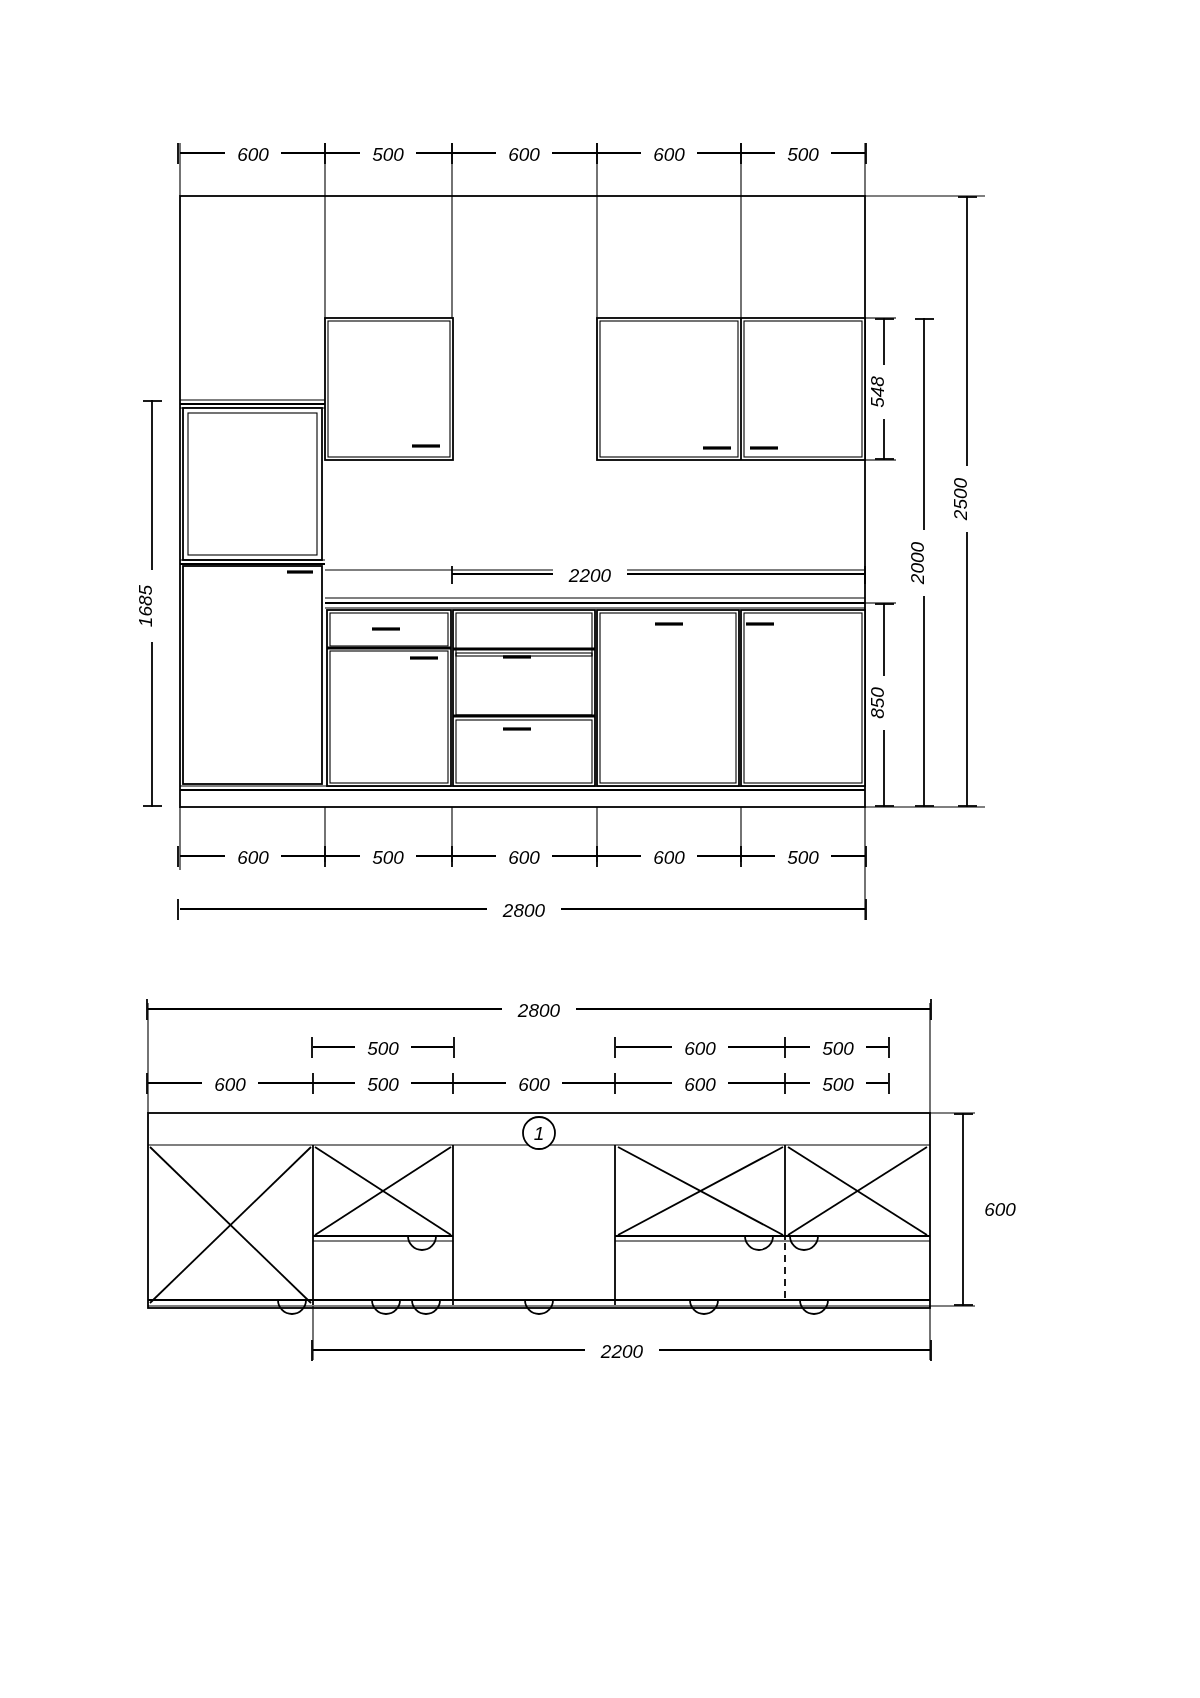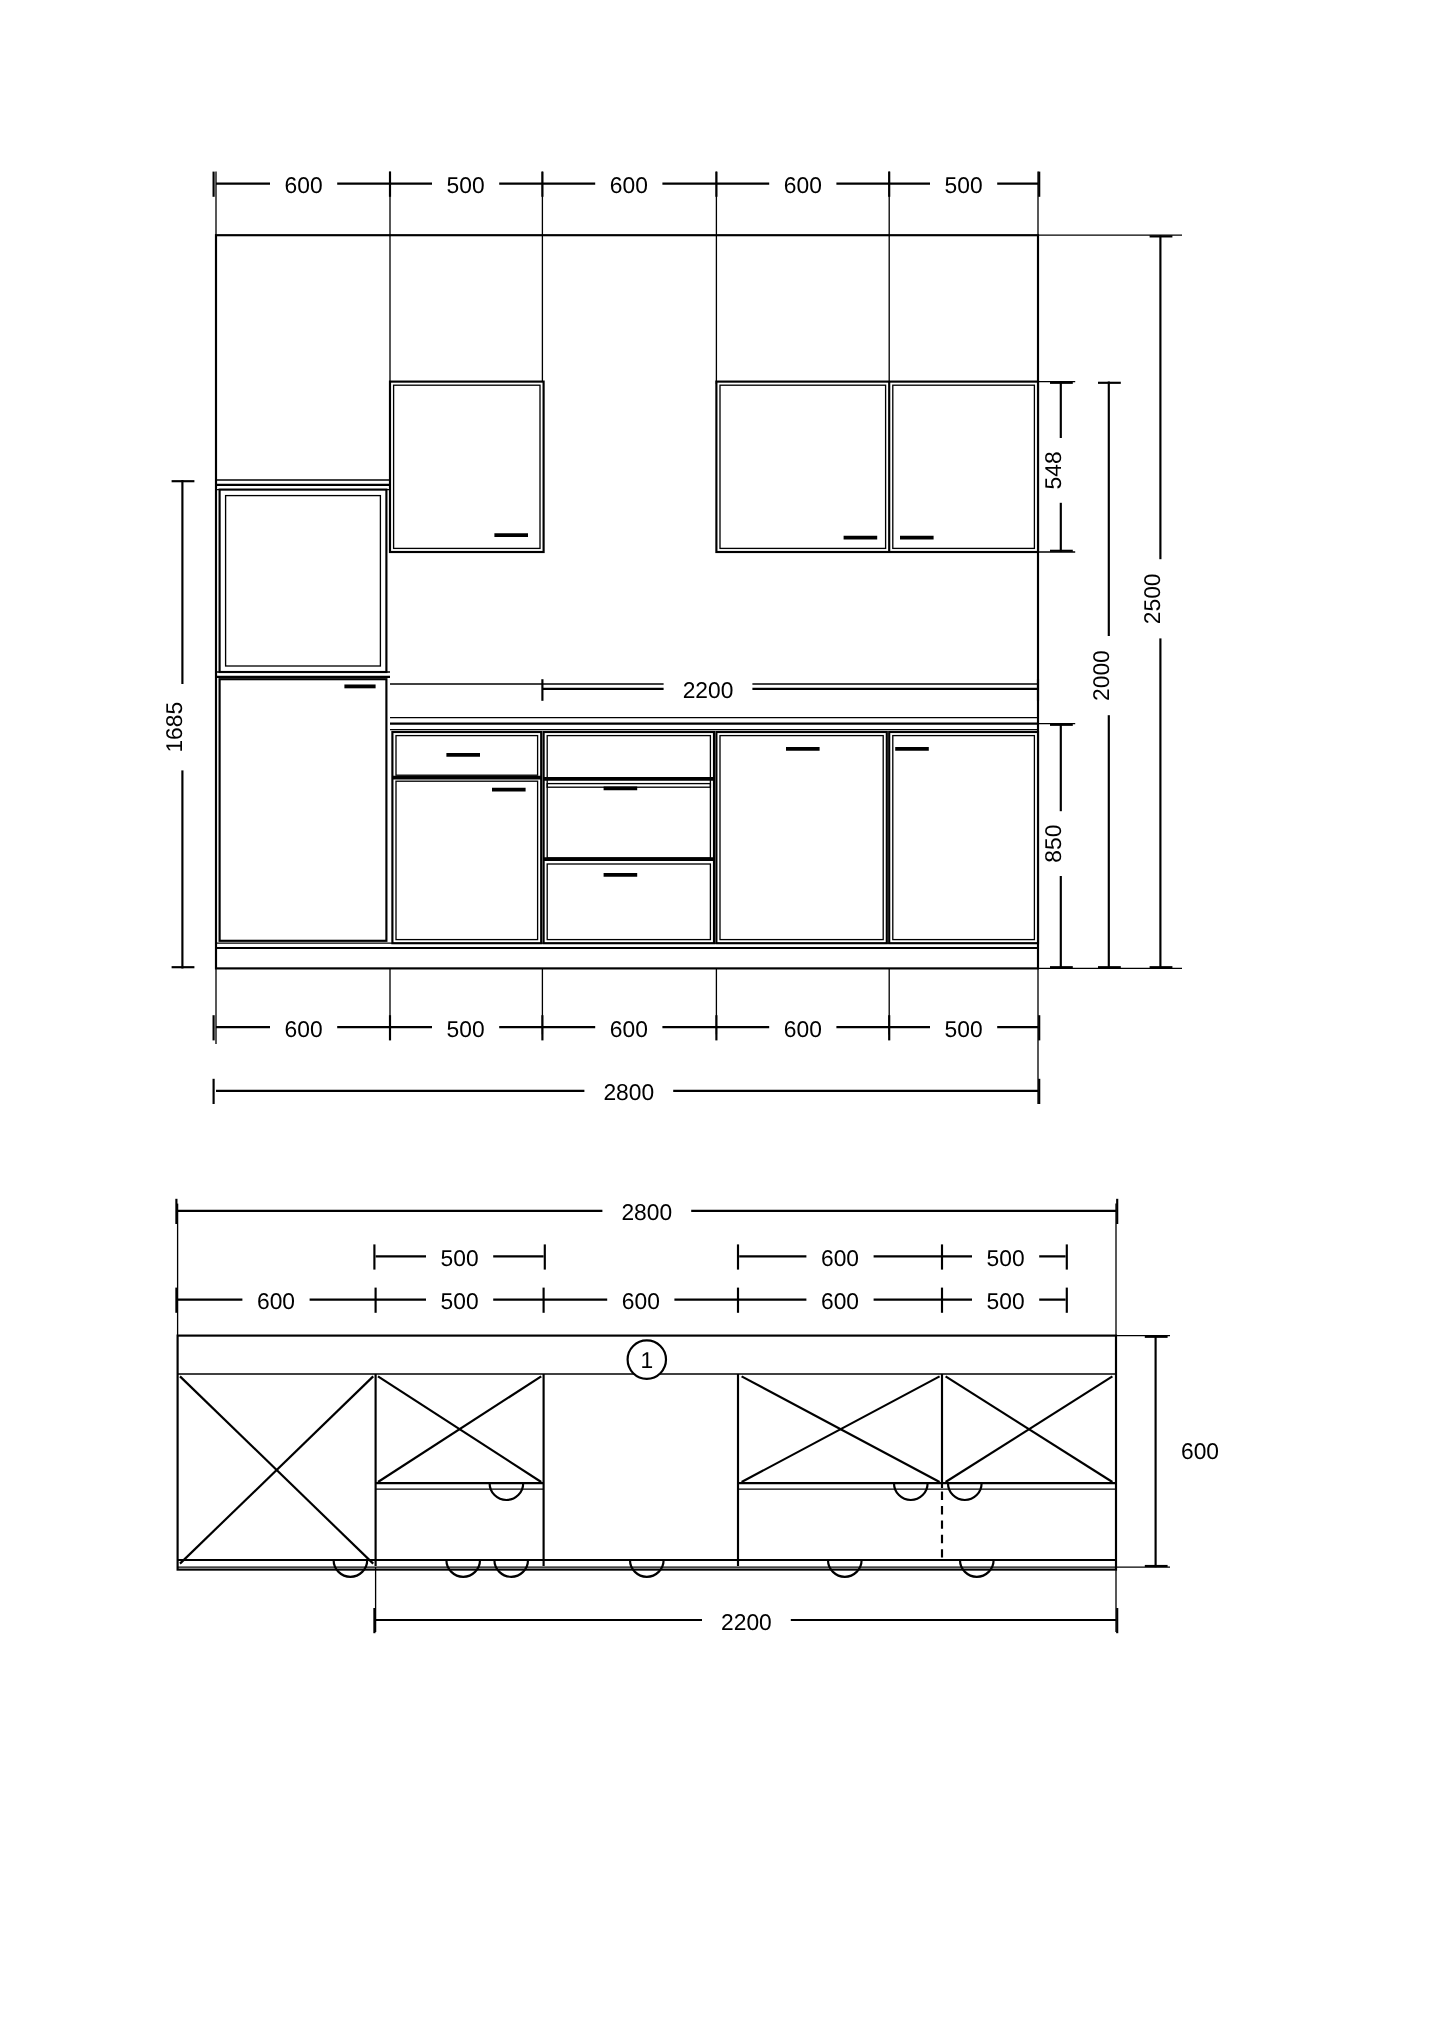--- a/index.html
+++ b/index.html
@@ -1,17 +1,17 @@
 <!DOCTYPE html>
 <html><head>
 <meta charset="utf-8">
 <style>
   html,body{margin:0;padding:0;background:#ffffff;}
   body{width:1200px;height:1698px;font-family:"Liberation Sans",sans-serif;color:#000;}
-  #sheet{position:relative;width:1200px;height:1698px;overflow:hidden;}
+  #sheet{position:relative;width:1200px;height:1698px;overflow:hidden;font-style:italic;}
   svg{display:block;}
   .dimtext{font-family:"Liberation Sans",sans-serif;font-size:19px;fill:#000;}
   .dimtext-v{font-family:"Liberation Sans",sans-serif;font-size:19px;fill:#000;}
   .ln{stroke:#000;fill:none;}
   .thin{stroke-width:1.1;}
   .med{stroke-width:1.8;}
   .thick{stroke-width:3.2;}
   .fillwhite{fill:#ffffff;}
   .dash{stroke-dasharray:7 5;}
 </style>

